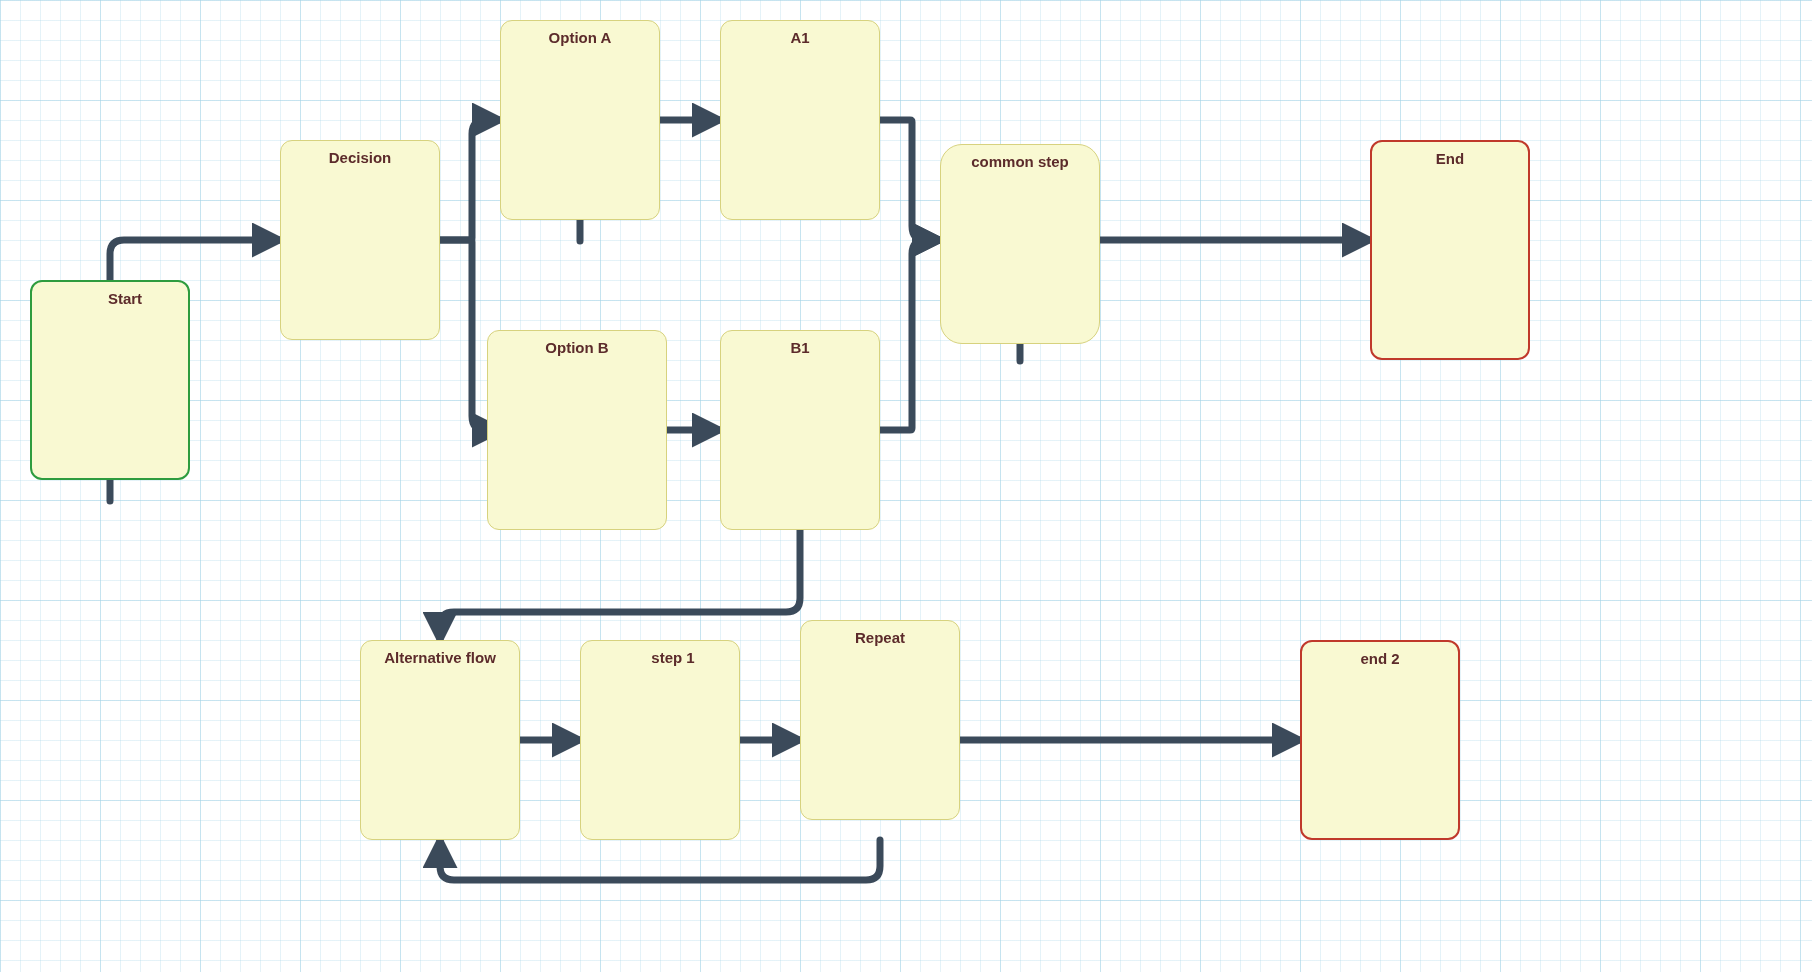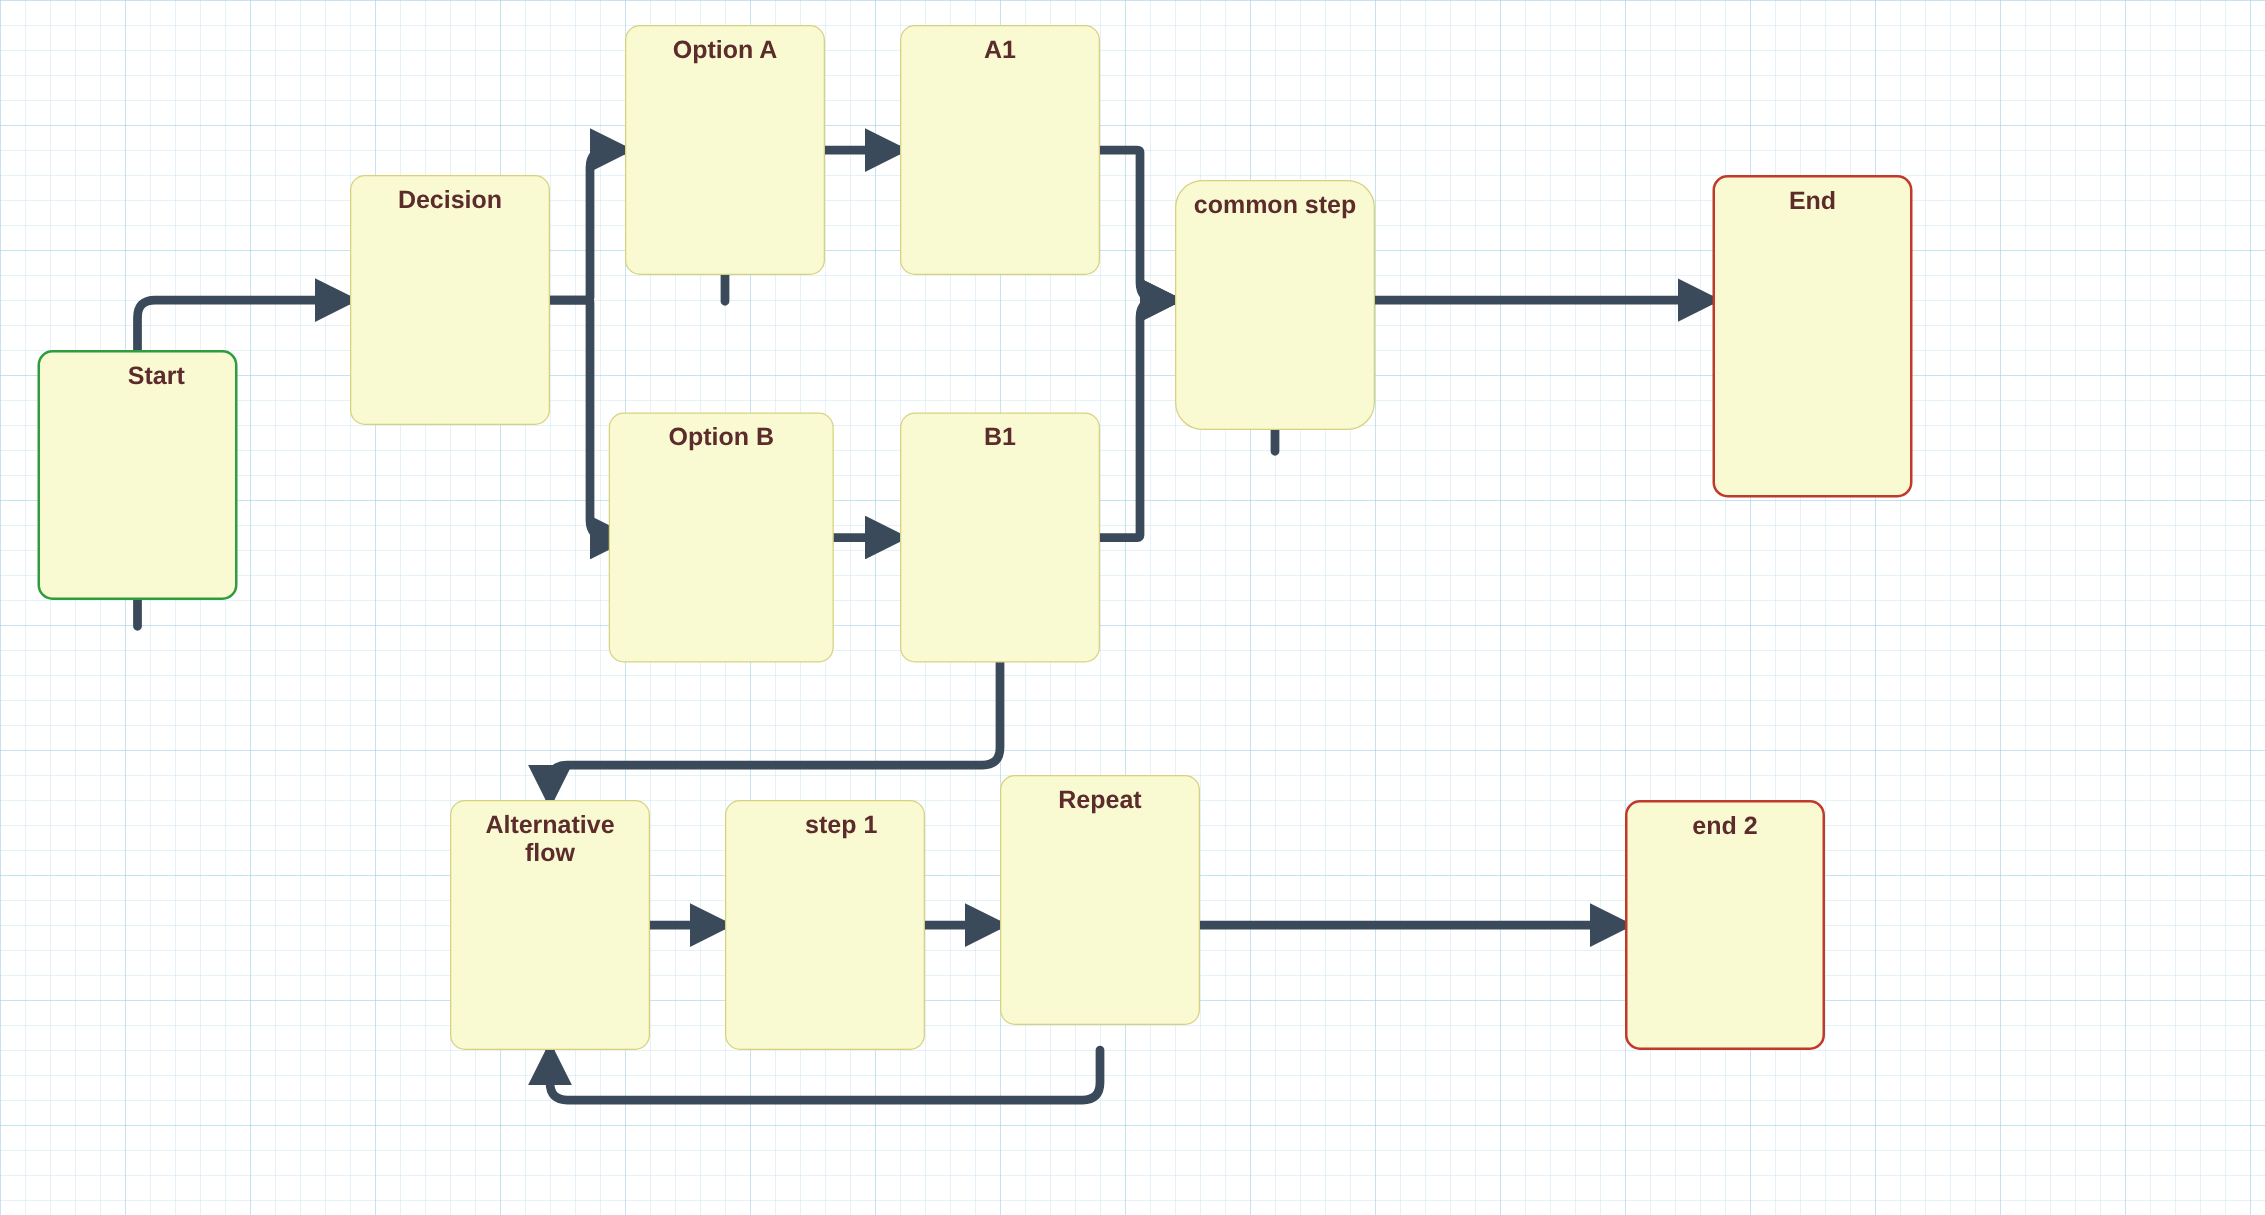--- a/index.html
+++ b/index.html
@@ -26,21 +26,21 @@
   }
 
   .node {
     position: absolute;
     background: #f9f9d2;
     border: 1.5px solid #d7d27e;
     border-radius: 12px;
     box-sizing: border-box;
     padding: 8px 10px;
     color: #5c2b2b;
-    font-size: 20px;
+    font-size: 15px;
     font-weight: 600;
     text-align: center;
     box-shadow: 0 0 0 rgba(0,0,0,0);
   }
   .node.green { border-color: #2e9c3f; border-width: 2px; }
   .node.red   { border-color: #c0392b; border-width: 2px; }
 
   svg.edges {
     position: absolute;
     left: 0; top: 0;
@@ -96,21 +96,21 @@
       </div>
       <div class="node" style="left: 720px; top: 20px; width: 160px; height: 200px;">
         <div>A1</div>
       </div>
       <div class="node" style="left: 720px; top: 330px; width: 160px; height: 200px;">
         <div>B1</div>
       </div>
       <div class="node" style="left: 940px; top: 144px; width: 160px; height: 200px; border-radius: 22px;">
         <div>common step</div>
       </div>
-      <div class="node red" style="left: 1370px; top: 140px; width: 160px; height: 258px;">
+      <div class="node red" style="left: 1370px; top: 140px; width: 160px; height: 220px;">
         <div>End</div>
       </div>
       <div class="node" style="left: 360px; top: 640px; width: 160px; height: 200px;">
         <div>Alternative flow</div>
       </div>
       <div class="node" style="left: 580px; top: 640px; width: 160px; height: 200px; padding-left: 36px;">
         <div>step 1</div>
       </div>
       <div class="node" style="left: 800px; top: 620px; width: 160px; height: 200px;">
         <div>Repeat</div>

